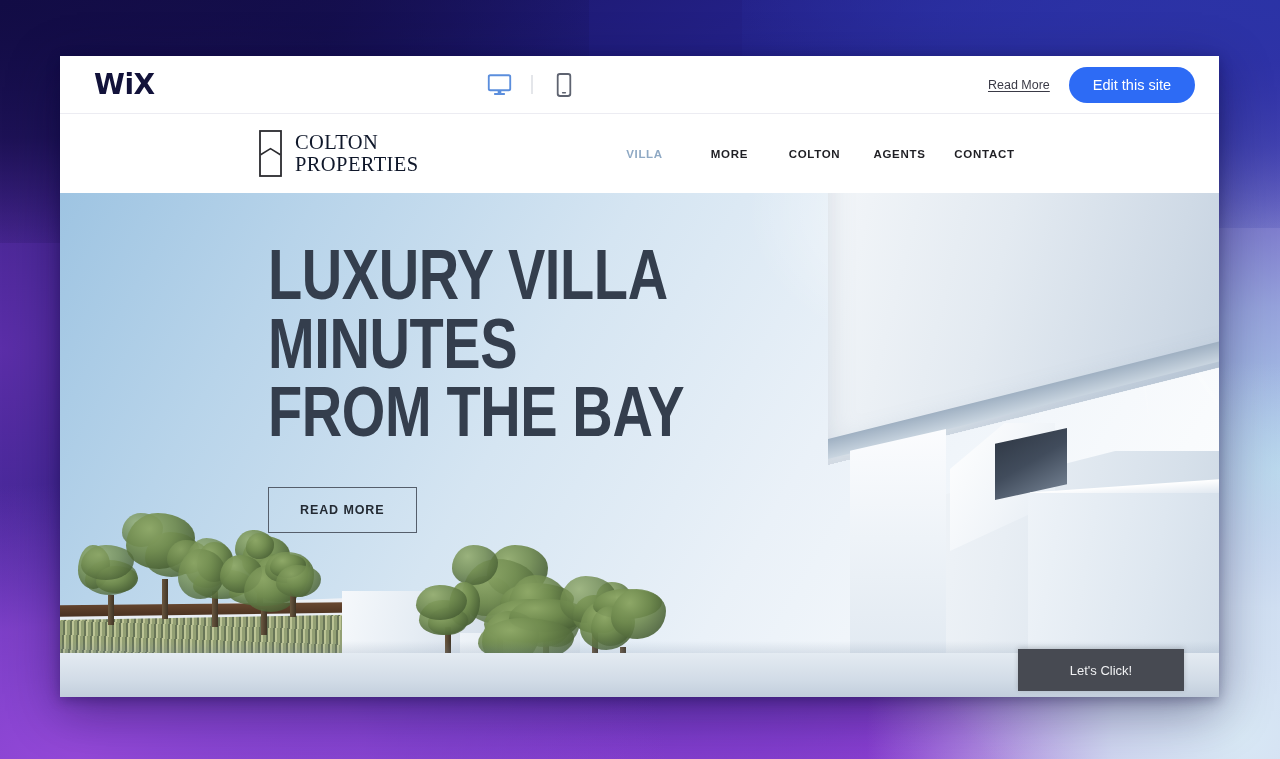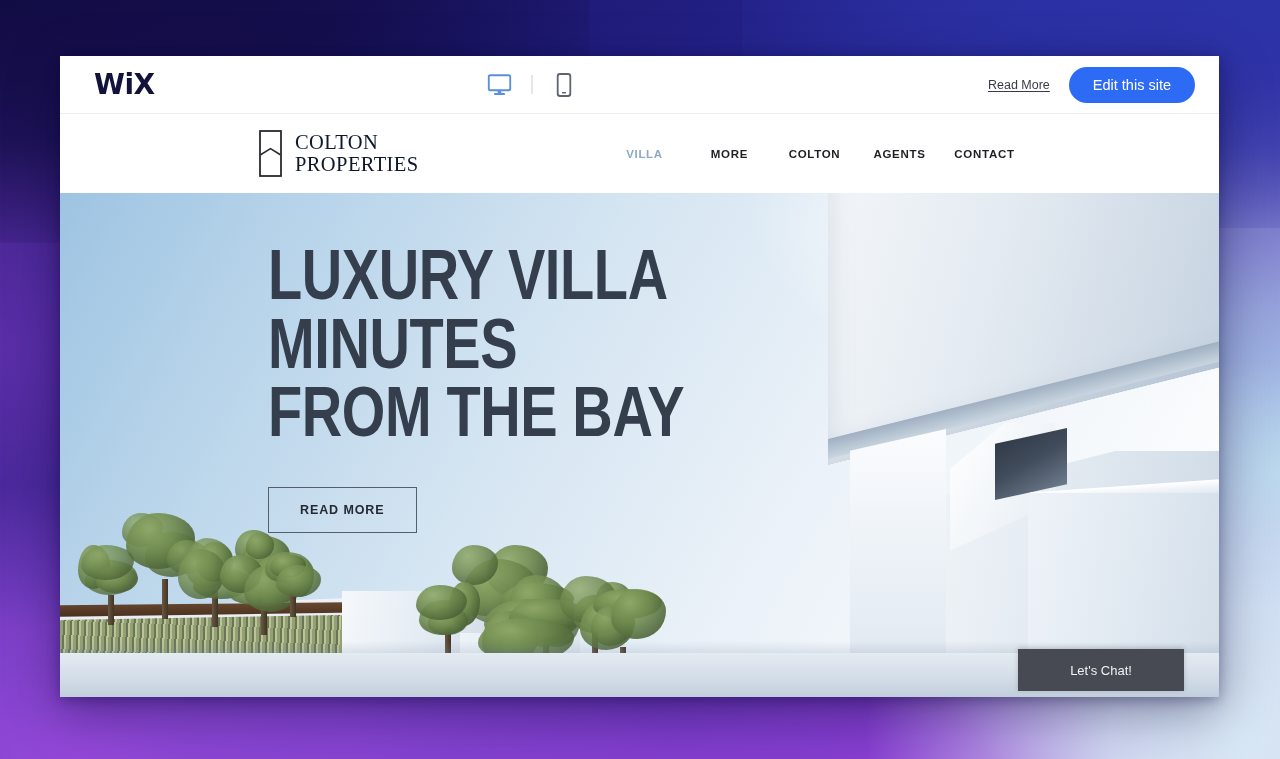--- a/index.html
+++ b/index.html
@@ -674,17 +674,17 @@
     <div class="hero-copy">
       <h1 class="hero-title">
         <span>LUXURY VILLA</span>
         <span>MINUTES</span>
         <span>FROM THE BAY</span>
       </h1>
       <button class="hero-btn">READ MORE</button>
     </div>
 
     <div class="chat-widget">
-      <span>Let's Chat!</span>
+      <span>Let's Click!</span>
     </div>
 
   </div>
 </div>
 
 </body></html>

